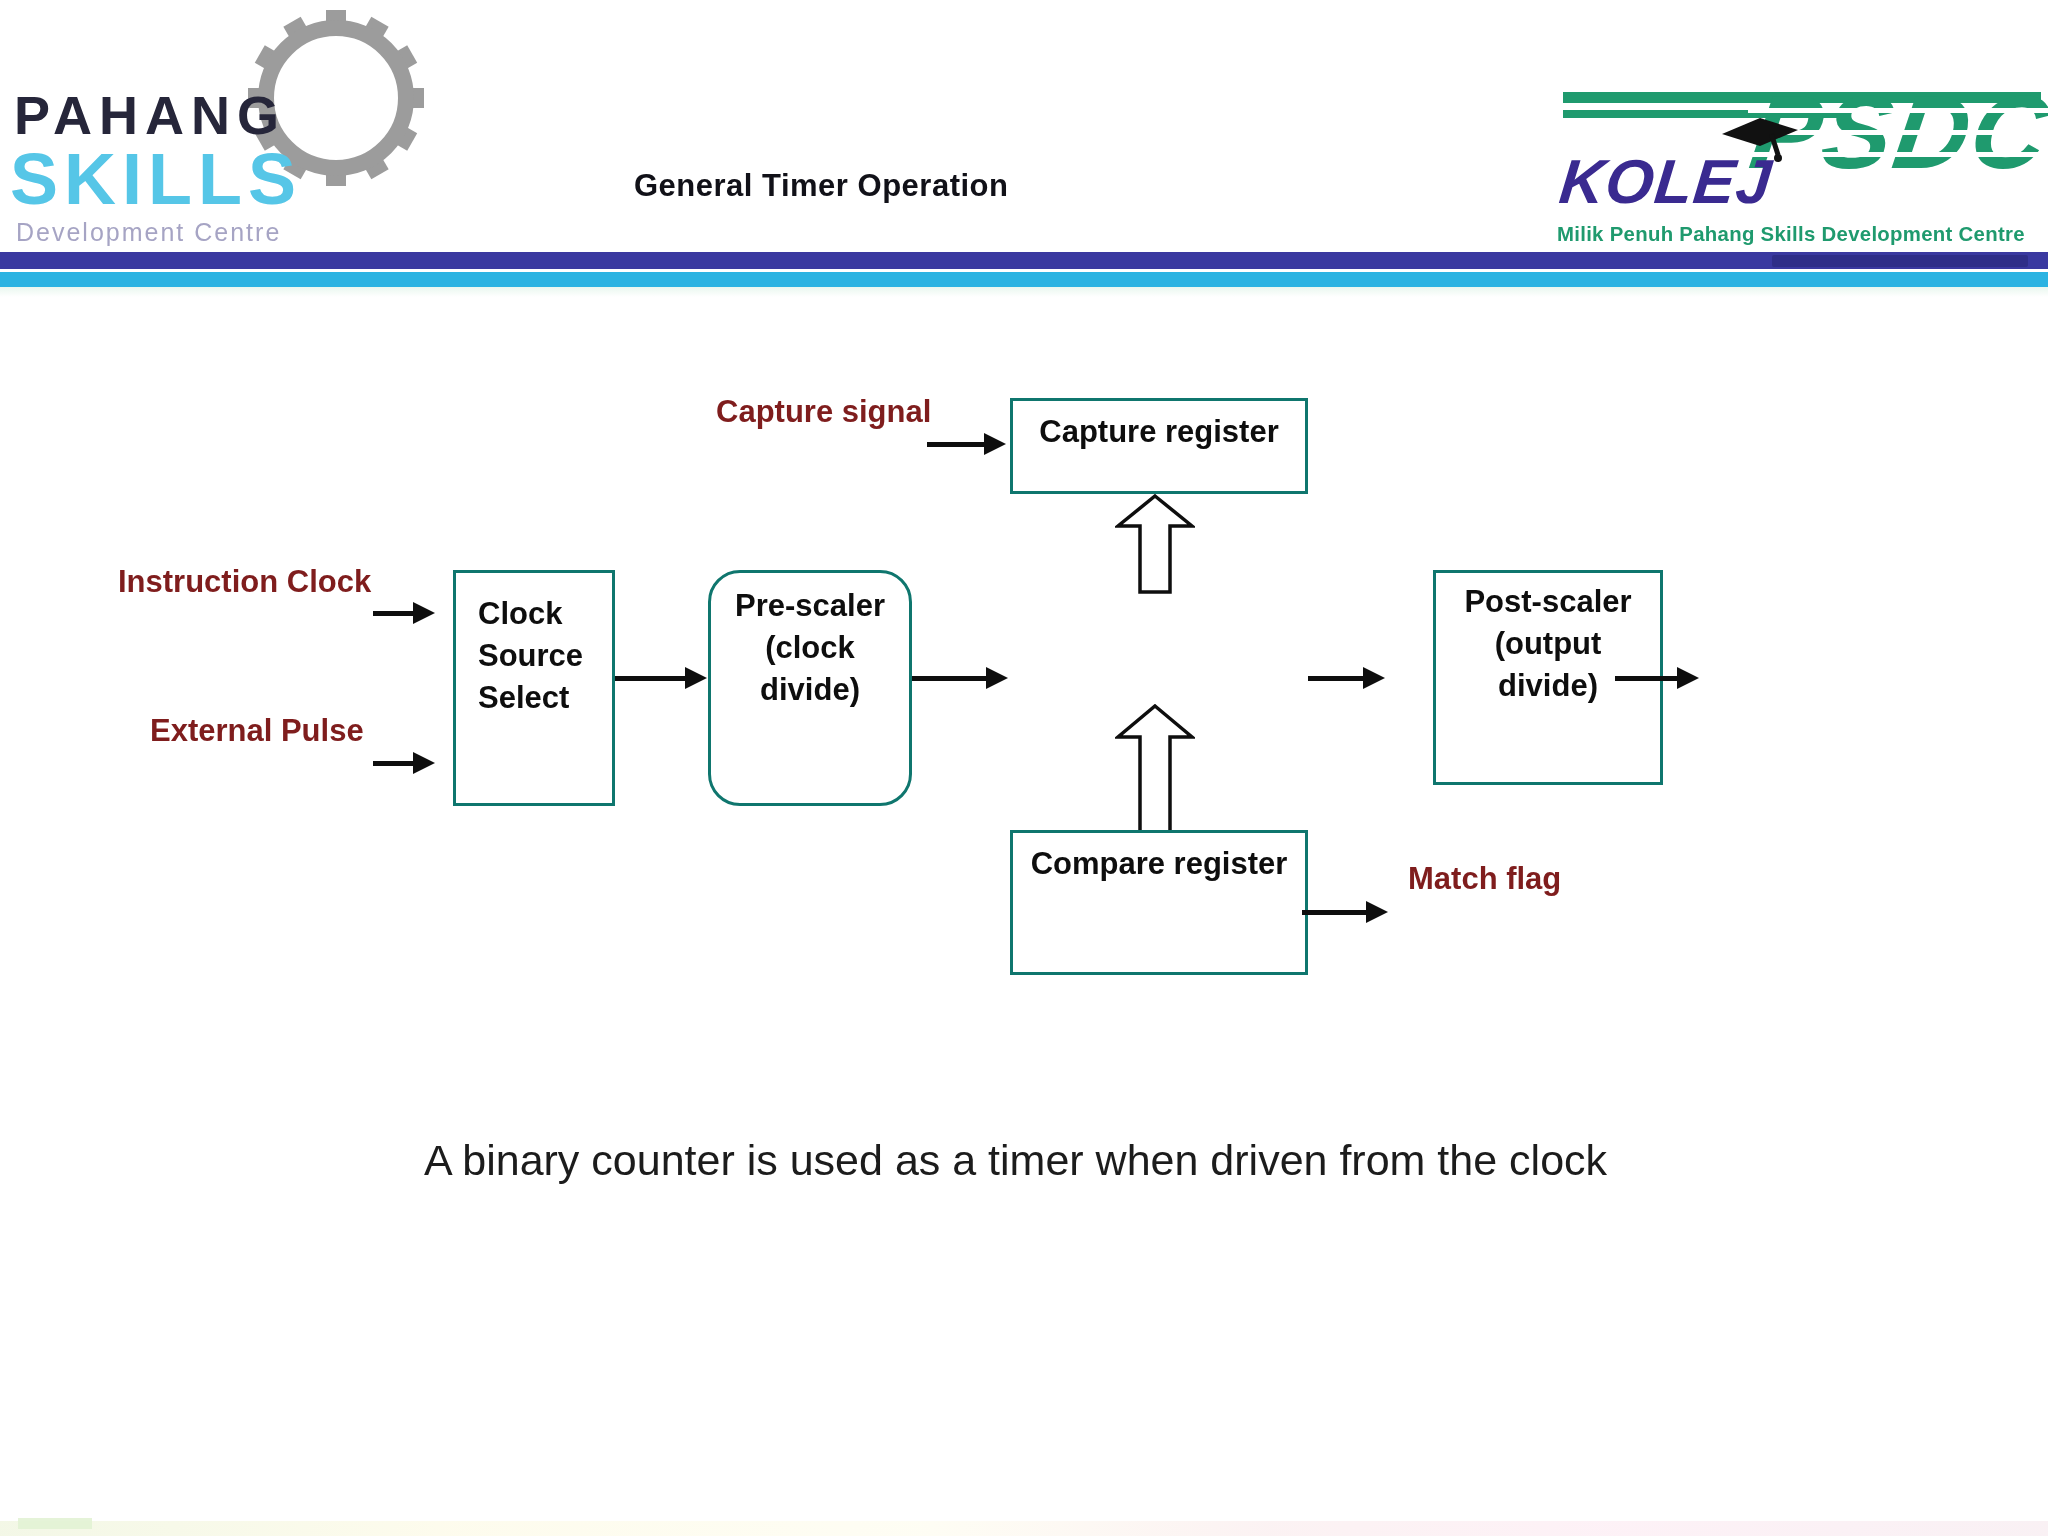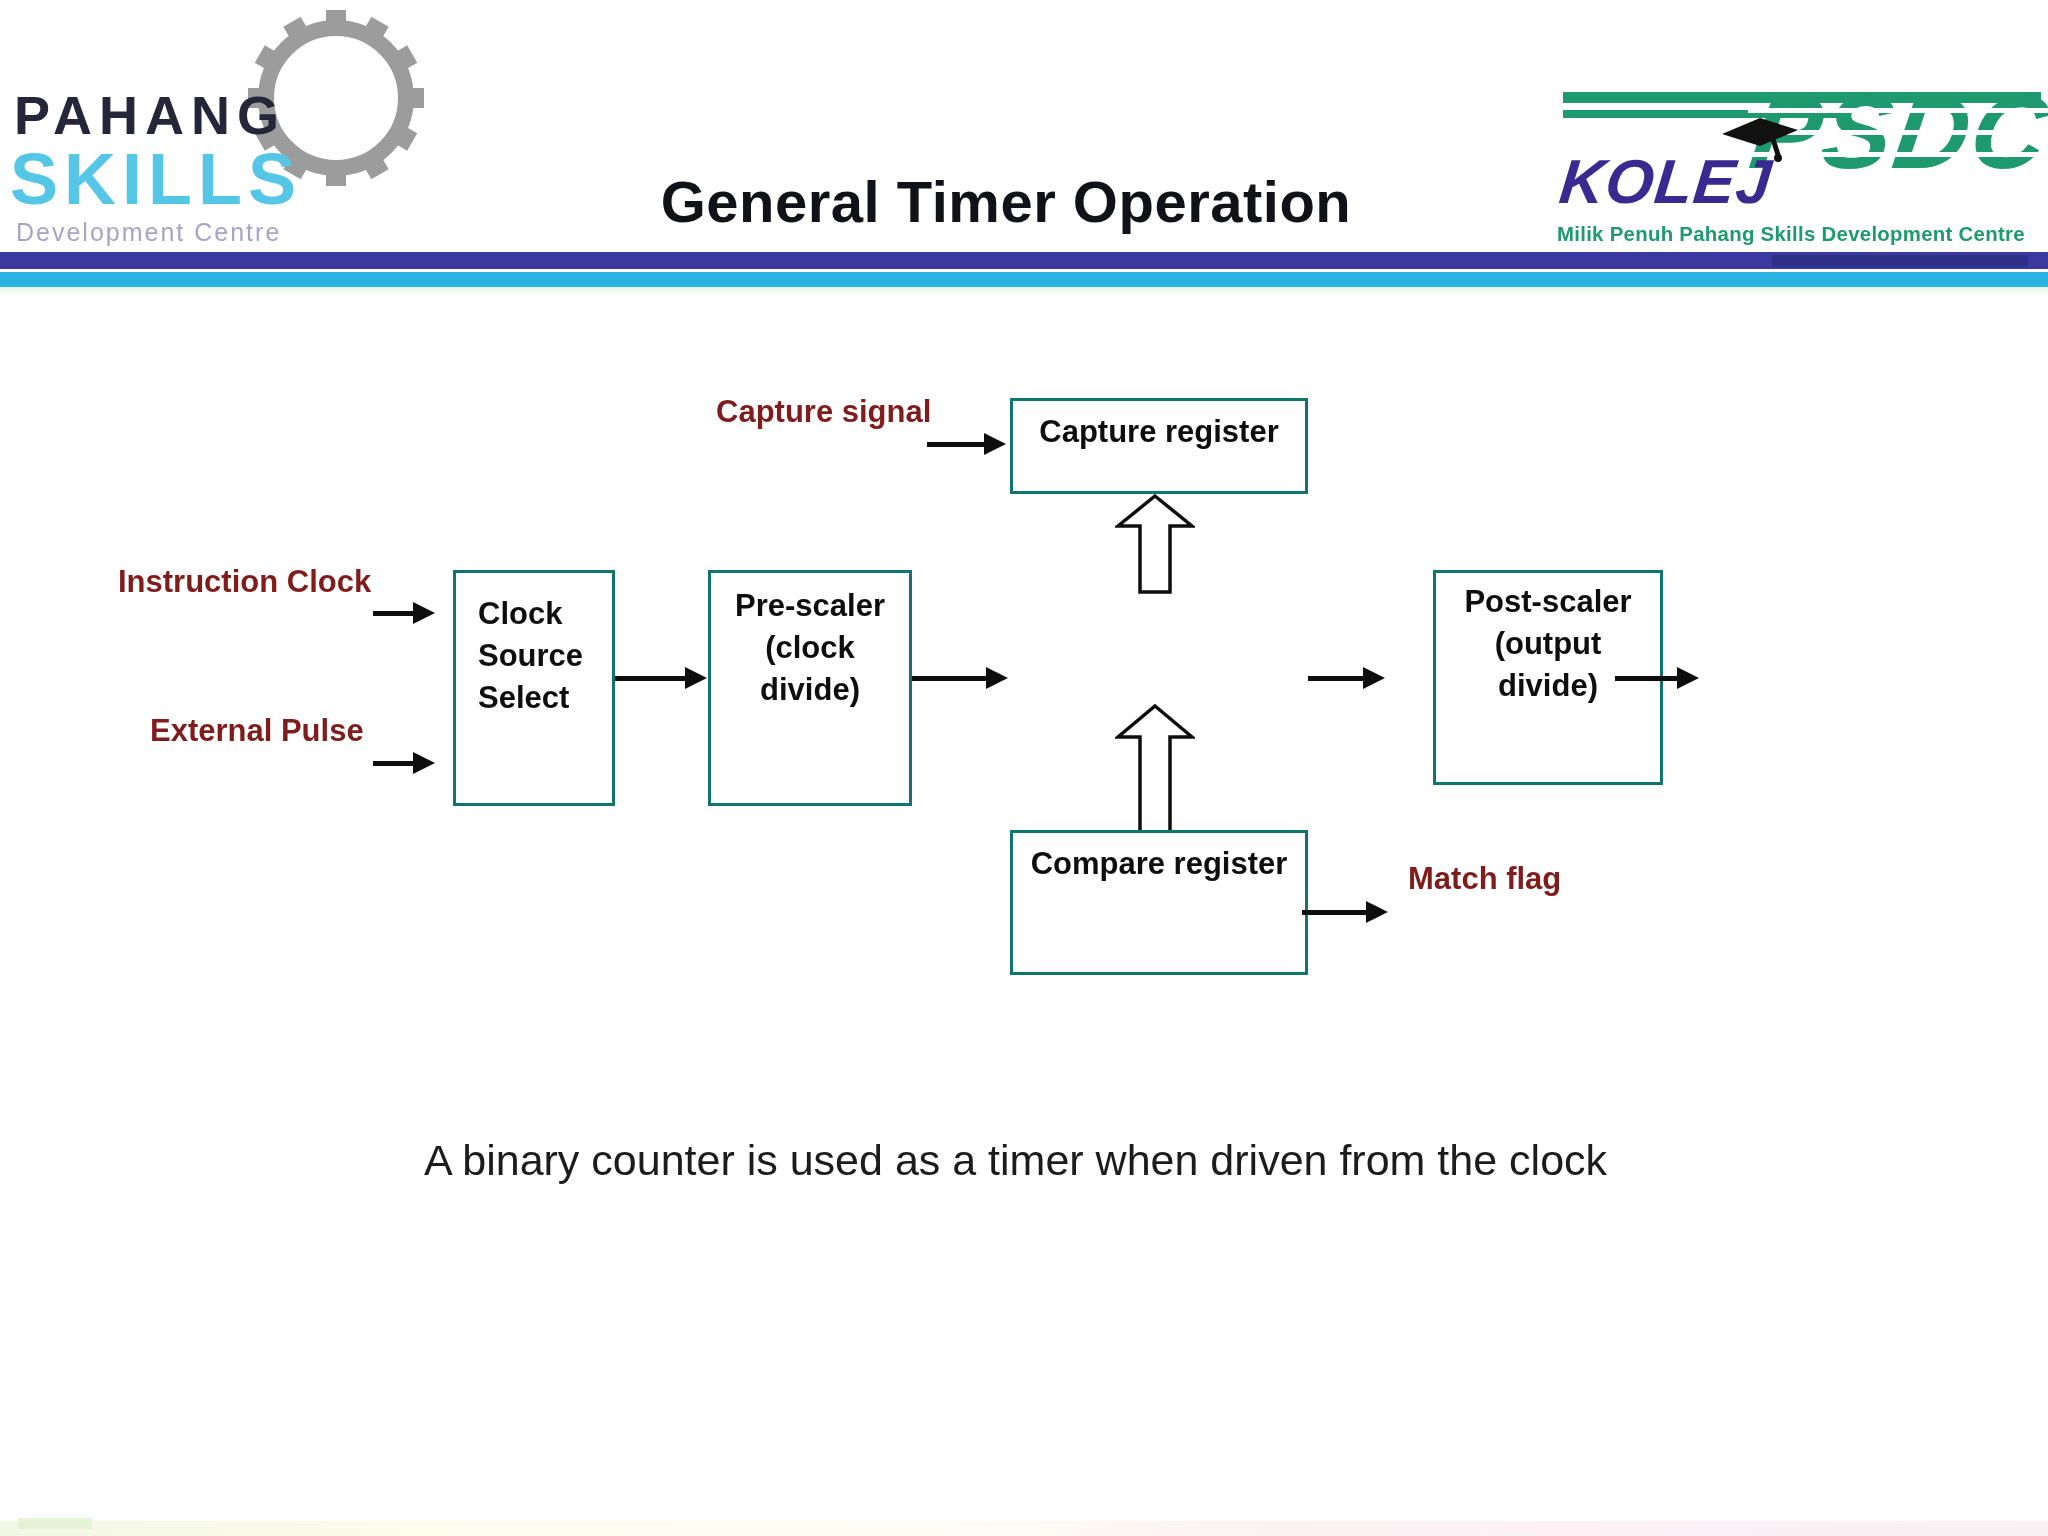--- a/index.html
+++ b/index.html
@@ -4,21 +4,21 @@
 <style>
   html,body{margin:0;padding:0;background:#ffffff;}
   .stage{
     position:relative;width:2048px;height:1536px;background:#ffffff;
     font-family:"Liberation Sans",sans-serif;overflow:hidden;color:#0e0e0e;
   }
 
   
   .slide-title{
     position:absolute;left:634px;top:168px;width:744px;height:56px;
-    font-size:58px;font-weight:bold;text-align:center;color:#111118;
+    font-size:31px;font-weight:bold;text-align:left;color:#111118;
     letter-spacing:0.5px;white-space:nowrap;
   }
   .band-indigo{position:absolute;left:0;top:252px;width:2048px;height:17px;background:#3a39a0;}
   .band-cyan{position:absolute;left:0;top:272px;width:2048px;height:15px;background:#2bb3e2;}
   .band-smudge{position:absolute;left:1772px;top:255px;width:256px;height:12px;background:#23226b;opacity:.45;border-radius:2px;}
   .band-fade{position:absolute;left:0;top:287px;width:2048px;height:10px;
     background:linear-gradient(180deg,#e9f7ef,#ffffff);}
 
   
   .pahang-name{position:absolute;left:14px;top:84px;font-size:54px;font-weight:bold;
@@ -45,21 +45,21 @@
   
   .dbox{
     position:absolute;background:#ffffff;border:3px solid #0f766e;box-sizing:border-box;
     font-weight:bold;font-size:31px;line-height:42px;color:#0e0e0e;
     text-align:center;white-space:pre-line;padding-top:10px;
   }
   #box-capture  {left:1010px;top:398px;width:298px;height:96px;}
   #box-binary   {left:1010px;top:592px;width:298px;height:110px;border-width:5px;}
   #box-compare  {left:1010px;top:830px;width:298px;height:145px;}
   #box-clock    {left:453px; top:570px;width:162px;height:236px;text-align:left;padding-left:22px;padding-top:20px;}
-  #box-prescale {left:708px; top:570px;width:204px;height:236px;padding-top:12px;}
+  #box-prescale {left:708px; top:570px;width:204px;height:236px;padding-top:12px;border-radius:32px;}
   #box-postscale{left:1433px;top:570px;width:230px;height:215px;padding-top:8px;}
 
   
   .dlabel{position:absolute;font-weight:bold;font-size:31px;line-height:40px;
     color:#7f1d1d;white-space:pre-line;}
   #lbl-instr  {left:118px; top:562px;white-space:nowrap;}
   #lbl-ext    {left:150px; top:711px;white-space:nowrap;}
   #lbl-capsig {left:716px; top:392px;white-space:nowrap;}
   #lbl-match  {left:1408px;top:859px;white-space:nowrap;}
   #lbl-timer  {left:1724px;top:524px;}

